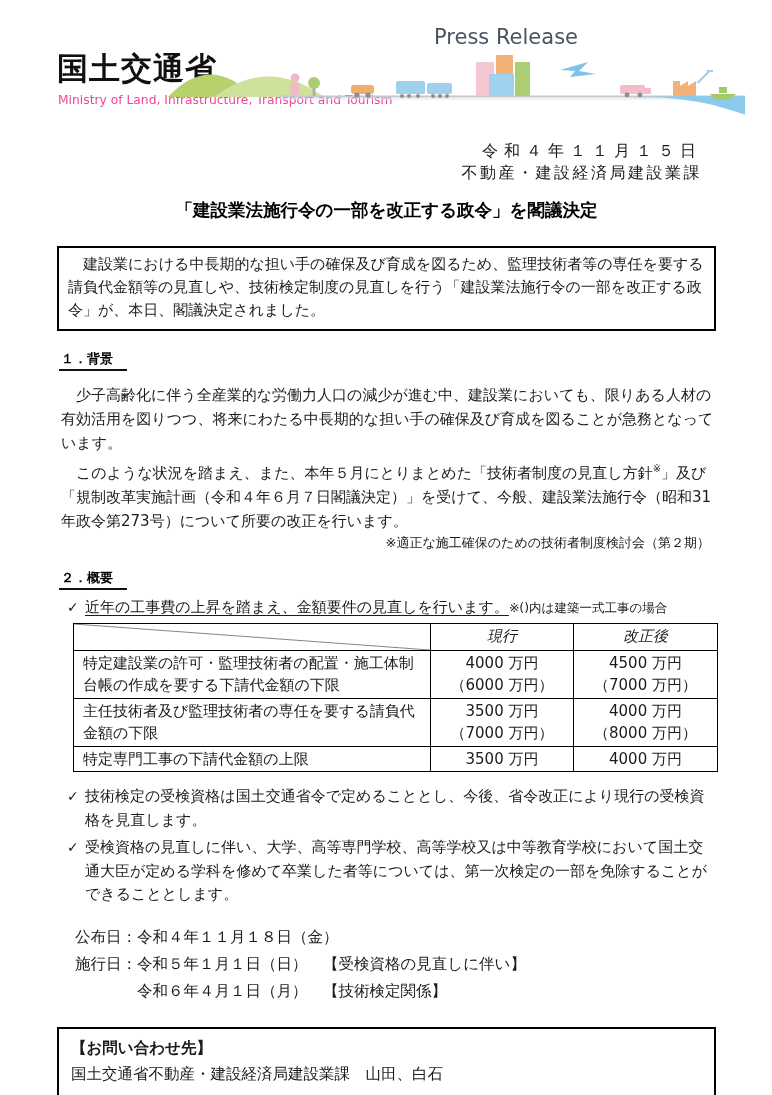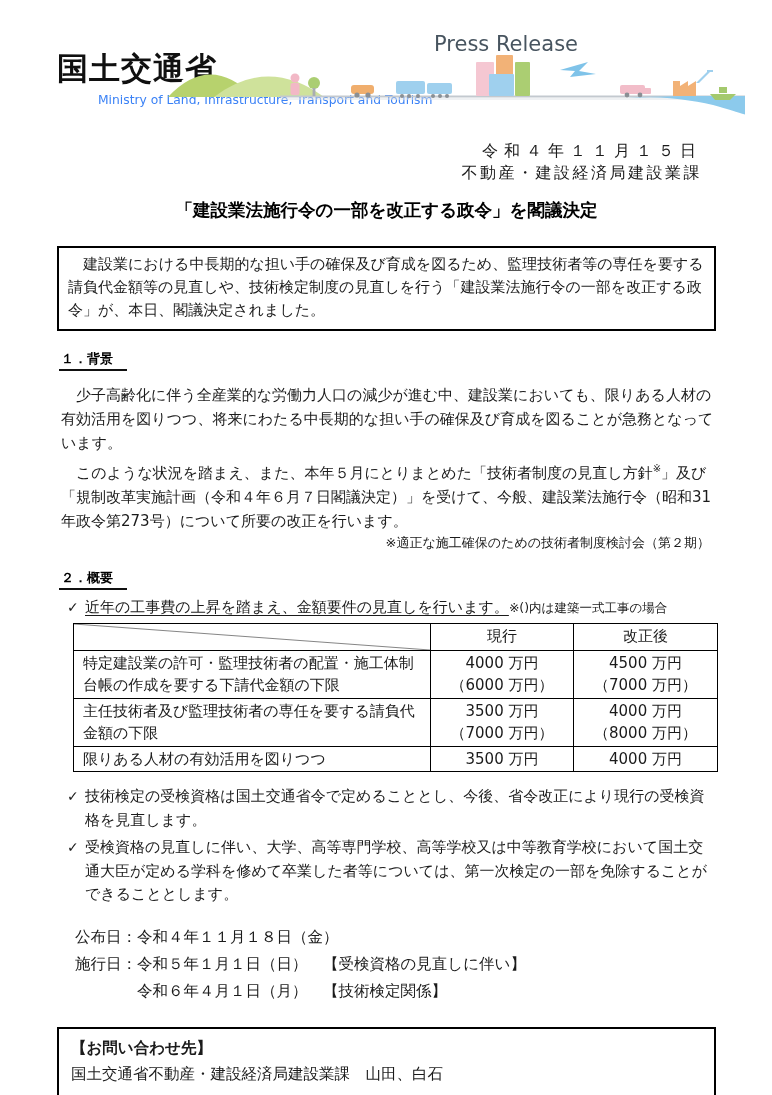--- a/index.html
+++ b/index.html
@@ -12,24 +12,24 @@
     overflow: hidden;
   }
   
   .header { position: absolute; left: 0; top: 0; width: 644px; height: 125px; text-align: right; }
   .logo-ja {
     position: absolute; left: 57px; top: 48px;
     font-size: 31px; font-weight: bold; color: #101010; letter-spacing: 1px;
   }
   .logo-en {
     position: absolute; left: 58px; top: 93px;
-    font-size: 12.3px; color: #3b82f6; margin-left: 40px;
+    font-size: 12.3px; color: #ec4899;
   }
   .press-release {
-    position: absolute; right: 66px; top: 32px;
+    position: absolute; right: 66px; top: 25px;
     font-size: 21px; color: #47545f; font-weight: 500;
   }
   .illustration { position: absolute; left: 168px; top: 50px; width: 577px; height: 66px; }
   
   .meta { position: absolute; right: 70px; top: 140px; text-align: right; }
   .meta .date { font-size: 16px; letter-spacing: 6px; line-height: 22px; }
   .meta .dept { font-size: 16px; letter-spacing: 2.5px; line-height: 22px; }
   
   .content { position: absolute; left: 57px; top: 198px; width: 659px; }
   .doc-title { text-align: center; font-size: 17.5px; font-weight: bold; color: #000; }
@@ -55,21 +55,21 @@
   .bullet .annotation { font-size: 12.5px; }
   
   table.amounts {
     border-collapse: collapse; margin: 3px 0 0 16px; width: 644px;
     font-size: 15px; table-layout: fixed;
   }
   table.amounts col.c1 { width: 357px; }
   table.amounts col.c2 { width: 143px; }
   table.amounts col.c3 { width: 144px; }
   table.amounts th, table.amounts td { border: 1.6px solid #000; padding: 1px 8px; }
-  table.amounts thead th { font-weight: normal; text-align: center; height: 27px; }
+  table.amounts thead th { font-weight: normal; text-align: center; height: 27px; font-style: italic; }
   table.amounts td.label { text-align: left; line-height: 22.5px; padding-left: 9px; }
   table.amounts td.val { text-align: center; white-space: pre-line; line-height: 22.5px; }
   .diag-cell { position: relative; padding: 0; }
   .diag-cell svg { position: absolute; inset: 0; width: 100%; height: 100%; display: block; }
   
   .sec3 { margin-top: 17px; }
   .schedule { font-size: 15.5px; line-height: 27px; padding-left: 18px; margin-top: 3px; }
   .schedule .indent2 { padding-left: 62px; }
   
   .contact-box {
@@ -191,21 +191,21 @@
 （7000 万円）</td>
         </tr>
         <tr>
           <td class="label">主任技術者及び監理技術者の専任を要する請負代金額の下限</td>
           <td class="val">3500 万円
 （7000 万円）</td>
           <td class="val">4000 万円
 （8000 万円）</td>
         </tr>
         <tr>
-          <td class="label">限りある人材の有効活用を図りつつ</td>
+          <td class="label">特定専門工事の下請代金額の上限</td>
           <td class="val">3500 万円</td>
           <td class="val">4000 万円</td>
         </tr>
       </tbody>
     </table>
 
     <div class="bullet" style="margin-top:13px;">
       <span class="check">✓</span>
       <span>技術検定の受検資格は国土交通省令で定めることとし、今後、省令改正により現行の受検資格を見直します。</span>
     </div>

